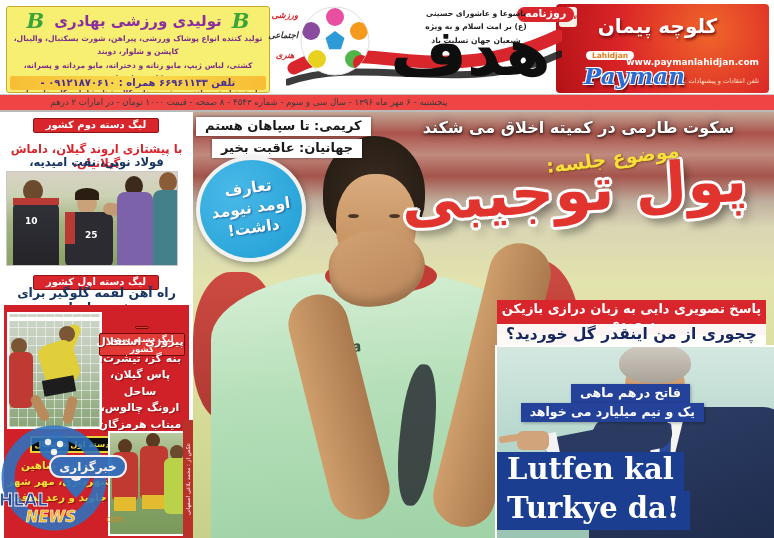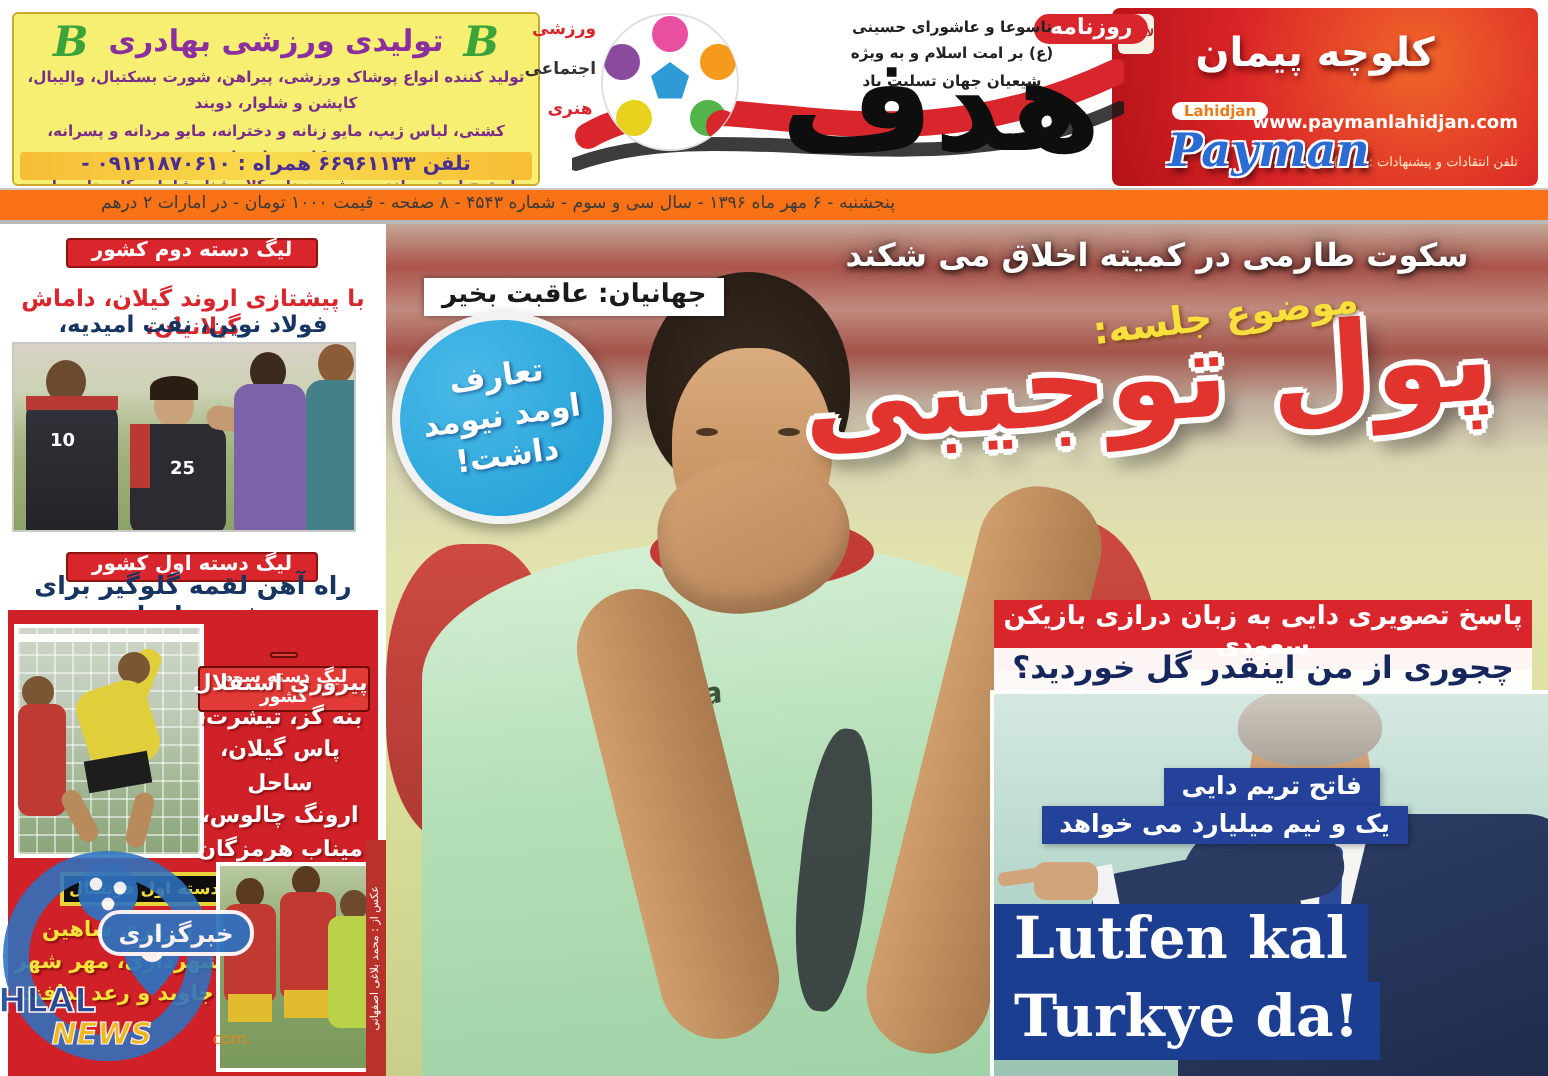--- a/index.html
+++ b/index.html
@@ -23,42 +23,42 @@
     color:#4a2d92;font-size:10px;font-weight:bold;line-height:14px;border-radius:2px;}
 
   
   .masthead-swoosh{left:286px;top:2px;width:276px;height:94px;z-index:1;}
   .masthead-title{left:378px;top:20px;width:185px;z-index:2;font-size:66px;font-weight:bold;
     color:#0e0e0e;line-height:1;text-align:center;}
   .newspaper-tag{left:517px;top:7px;z-index:3;background:#d8262c;color:#fff;font-size:11px;
     font-weight:bold;padding:0 8px 2px;border-radius:9px;}
   .condolence{left:424px;top:7px;width:104px;z-index:3;font-size:7.6px;color:#222;
     line-height:1.75;text-align:center;font-weight:bold;}
-  .edition-tags{left:272px;top:10px;width:26px;z-index:3;text-align:center;}
+  .edition-tags{left:272px;top:10px;width:26px;z-index:3;text-align:center;font-style:italic;}
   .edition-tags span{display:block;font-size:8.5px;font-weight:bold;margin-bottom:10px;}
   .tag-red{color:#d8262c;} .tag-dark{color:#333;}
   .ball-logo{left:291px;top:1px;z-index:2;}
 
   
   .ad-payman{left:556px;top:4px;width:213px;height:89px;border-radius:4px;overflow:hidden;
     background:radial-gradient(circle at 72% 30%,#f0662a 0%,#da2427 55%,#b31217 100%);}
   .payman-title{position:absolute;right:10px;left:0;top:10px;color:#fff;font-size:20px;
     font-weight:bold;text-align:center;text-shadow:1px 2px 3px #6d0a0d;}
   .payman-stamp{position:absolute;right:192px;top:3px;width:18px;height:20px;background:#f6f2e8;
     border-radius:3px;color:#a8201d;font-size:5px;font-weight:bold;text-align:center;line-height:20px;}
   .payman-brand-wrap{position:absolute;left:8px;bottom:4px;width:92px;text-align:center;direction:ltr;}
   .payman-brand-origin{display:inline-block;background:#fff;color:#e87b1a;font-size:7.5px;
     font-weight:bold;border-radius:6px;padding:0 6px;margin-bottom:-3px;}
   .payman-brand{font-family:"DejaVu Serif",serif;font-size:23px;font-weight:bold;font-style:italic;
     color:#2b6bd4;text-shadow:-1px -1px 0 #fff,1px -1px 0 #fff,-1px 1px 0 #fff,1px 1px 0 #fff,2px 3px 3px #5a0c0e;margin-left:20px;}
   .payman-site{position:absolute;right:10px;bottom:26px;color:#fff;font-size:9px;font-weight:bold;direction:ltr;}
   .payman-phone{position:absolute;right:10px;bottom:8px;color:#ffe2c2;font-size:6.5px;}
 
   
-  .dateline-strip{left:0;top:94px;width:774px;height:18px;background:#f97316;
+  .dateline-strip{left:0;top:94px;width:774px;height:18px;background:#ef4444;
     border-top:1px solid #c9c9c9;border-bottom:2px solid #b9b9b9;}
   .dateline{position:absolute;left:6px;right:282px;top:2px;font-size:8.6px;color:#3a3a3a;
     text-align:center;white-space:nowrap;}
 
   
   .main-photo{left:193px;top:112px;width:581px;height:426px;overflow:hidden;z-index:1;
     background:
       radial-gradient(ellipse 420px 170px at 55% 80%,rgba(246,244,170,.55),rgba(246,244,170,0) 70%),
       linear-gradient(180deg,#c3a796 0%,#ab544c 5%,#c08a7e 10%,#a4544b 15%,#bfae9d 21%,
         #d9d6b4 27%,#e2e3ad 40%,#dce09f 58%,#d2d994 78%,#c8cf8a 100%);}
@@ -266,31 +266,32 @@
     <div class="shape fx-arm"></div>
     <div class="shape fx-cuff"></div>
     <div class="shape fx-hand"></div>
     <div class="shape fx-finger"></div>
   </div>
 
   <div class="abs kicker">سکوت طارمی در کمیته اخلاق می شکند</div>
   <div class="abs topic-label">موضوع جلسه:</div>
   <div class="abs main-headline">پول توجیبی</div>
 
+  <div class="abs quote-box q-karimi">کریمی: تا سپاهان هستم</div>
   <div class="abs quote-box q-jahanian">جهانیان: عاقبت بخیر</div>
   <div class="abs blue-circle">
     <div>تعارف</div>
     <div>اومد نیومد</div>
     <div>داشت!</div>
   </div>
 
   <div class="abs daei-strip">پاسخ تصویری دایی به زبان درازی بازیکن سعودی</div>
   <div class="abs daei-quote">چجوری از من اینقدر گل خوردید؟</div>
 
-  <div class="abs terim-strip terim-l1">فاتح تریم دایی</div>
+  <div class="abs terim-strip terim-l1">فاتح درهم ماهی</div>
   <div class="abs terim-strip terim-l2">یک و نیم میلیارد می خواهد</div>
   <div class="abs lutfen lutfen-1">Lutfen kal</div>
   <div class="abs lutfen lutfen-2">Turkye da!</div>
 
   <div class="abs label-wrap lw2">
     <span class="league-label">لیگ دسته دوم کشور</span>
   </div>
   <div class="abs head-line redtxt h2b">با پیشتازی اروند گیلان، داماش گیلانیان،</div>
   <div class="abs head-line navy h2c">فولاد نوین، نفت امیدیه، پرسپولیس مشهد</div>
 

